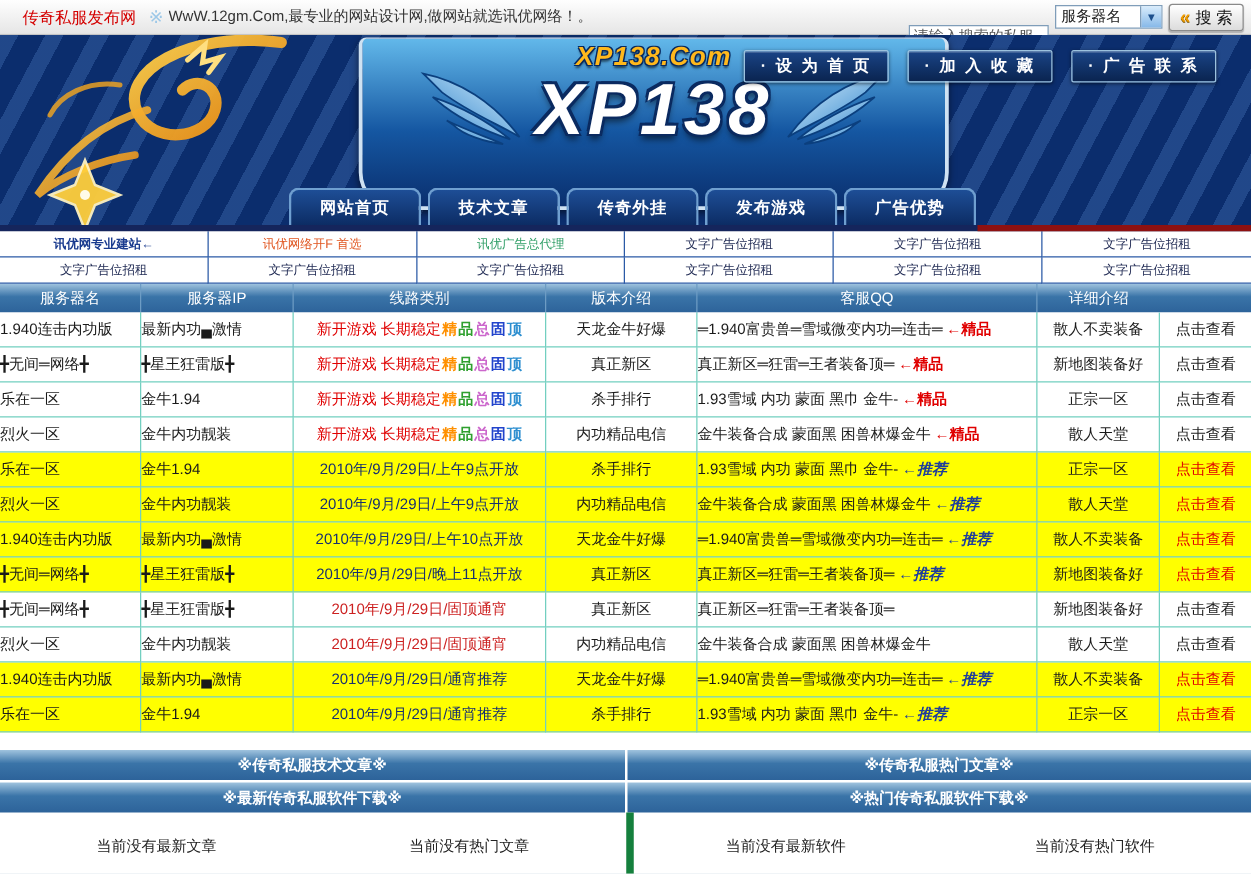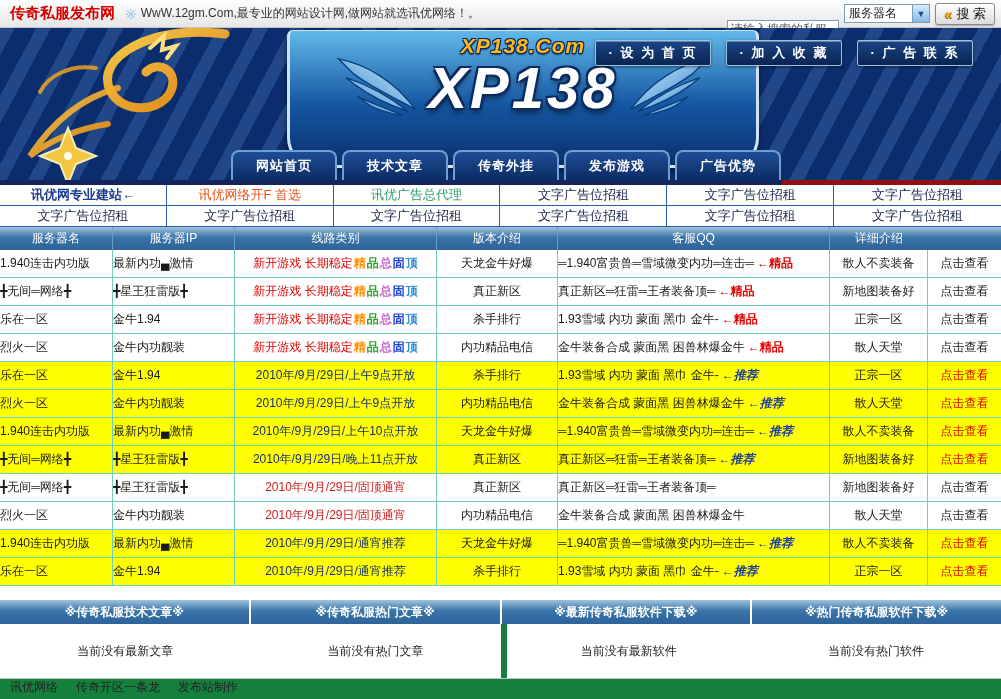--- a/index.html
+++ b/index.html
@@ -2,21 +2,21 @@
 <html><head>
 <meta charset="utf-8">
 <style>
   * { margin:0; padding:0; box-sizing:border-box; }
   body { background:#9ab8c8; font-family:"Liberation Sans","DejaVu Sans",sans-serif; }
   .page { width:1001px; height:699px; background:#fff; position:relative; overflow:hidden; margin:0 auto; }
 
   
   .topbar { height:28px; background:linear-gradient(#fefefe,#e6e6e6); border-bottom:1px solid #c5c5c5;
             display:flex; align-items:center; padding:0 6px; font-size:12px; color:#333; }
-  .site-name { color:#d40000; font-weight:bold; font-size:15px; margin:0 10px 0 4px; white-space:nowrap; }
+  .site-name { color:#d40000; font-weight:normal; font-size:13px; margin:0 10px 0 12px; white-space:nowrap; }
   .notice-ico { color:#9cc8e8; font-size:14px; margin-right:4px; }
   .notice { color:#333; white-space:nowrap; overflow:hidden; }
   .top-search { margin-left:auto; display:flex; align-items:center; gap:5px; }
   .search-input { width:112px; height:19px; border:1px solid #7f9db9; font-size:12px; color:#555; padding:1px 3px;margin-top:32px; }
   .search-select { width:86px; height:19px; border:1px solid #7f9db9; background:#fff; display:flex; align-items:center; font-size:12px; color:#222; cursor:default; }
   .search-select .sel-label { flex:1; padding-left:4px; white-space:nowrap; }
   .sel-arrow { width:17px; height:17px; background:linear-gradient(#d8ecfc,#86b8e8); border-left:1px solid #7f9db9;
                display:flex; align-items:center; justify-content:center; color:#1d4f8c; font-size:9px; }
   .search-btn { height:22px; padding:0 8px; background:linear-gradient(#ffffff,#dcdcdc); border:1px solid #8a8a8a;
                 border-radius:3px; font-size:13px; color:#111; display:flex; align-items:center; gap:4px; cursor:pointer;
@@ -45,21 +45,21 @@
   .nav-tabs { position:absolute; left:231px; bottom:0; display:flex; gap:5px; }
   .nav-tab { width:106px; height:30px; background:linear-gradient(#1e4e96,#0c2c64); border:2px solid #6f9fd0; border-bottom:none;
              border-radius:8px 8px 0 0; color:#fff; font-weight:bold; font-size:13px; letter-spacing:1px;
              display:flex; align-items:center; justify-content:center; cursor:pointer; }
 
   
   .ad-topline { height:5px; background:#15255c; position:relative; }
   .ad-topline .red-strip { position:absolute; right:0; top:0; width:219px; height:5px; background:#8e1111; }
   .adgrid { display:grid; grid-template-columns:repeat(6,1fr); }
   .ad-cell { height:21px; border-right:1px solid #2b5aa6; border-bottom:1px solid #2b5aa6;
-             display:flex; align-items:center; justify-content:center; font-size:13px; color:#222c55; cursor:pointer; white-space:nowrap; }
+             display:flex; align-items:center; justify-content:center; font-size:10px; color:#222c55; cursor:pointer; white-space:nowrap; }
   .ad-cell:nth-child(6n) { border-right:none; }
   .ad-navy   { color:#1b3c8f; font-weight:bold; }
   .ad-orange { color:#e0551f; }
   .ad-green  { color:#2f9e66; }
 
   
   .tbl-head, .tbl-row { display:grid; grid-template-columns:113px 122px 202px 121px 272px 98px 73px; }
   .tbl-head { height:23px; background:linear-gradient(#9fc3de,#3a74a8 45%,#2d639a); }
   .tbl-head .hcell { color:#fff; font-size:12px; display:flex; align-items:center; justify-content:center;
                      border-right:1px solid #6d9cc4; white-space:nowrap; }
@@ -76,21 +76,21 @@
   .t-navy { color:#17306f; }
   .t-red  { color:#cc2020; }
   .tag-jp { color:#e00000; font-weight:bold; margin-left:3px; }
   .tag-tj { color:#1d3c9c; font-weight:bold; font-style:italic; margin-left:3px; }
   .detail-link { cursor:pointer; color:#1a1a1a; }
   .yellow .detail-link { color:#e00000; }
   .srv-name { cursor:pointer; }
 
   
   .bottom-gap { height:14px; background:#fff; }
-  .bottom-heads { display:grid; grid-template-columns:repeat(4,1fr); gap:2px; background:#fff; }
+  .bottom-heads { display:grid; grid-template-columns:repeat(2,1fr); gap:2px; background:#fff; }
   .bottom-head { height:24px; background:linear-gradient(#9fc3de,#3a74a8 45%,#2d639a); color:#fff; font-weight:bold;
                  font-size:12px; display:flex; align-items:center; justify-content:center; white-space:nowrap; }
   .bottom-body { display:grid; grid-template-columns:repeat(4,1fr); height:54px; background:#fff; }
   .bottom-cell { display:flex; align-items:center; justify-content:center; font-size:12px; color:#222; }
   .bottom-cell.divided { border-left:6px solid #15803d; }
 
   
   .footer { height:21px; background:#15803d; border-top:1px solid #c2c6c2; display:flex; align-items:flex-start;
             gap:18px; padding-left:10px; font-size:12px; color:#222; }
   .footer span { cursor:pointer; }

